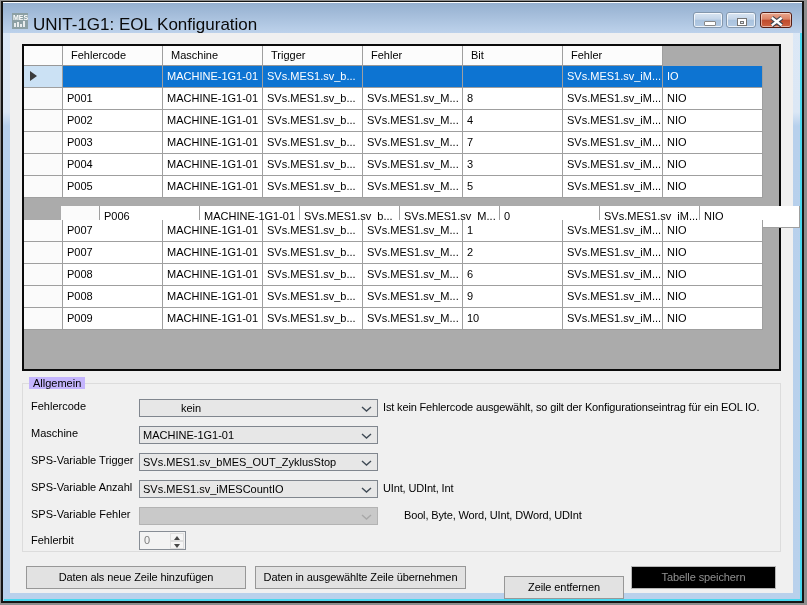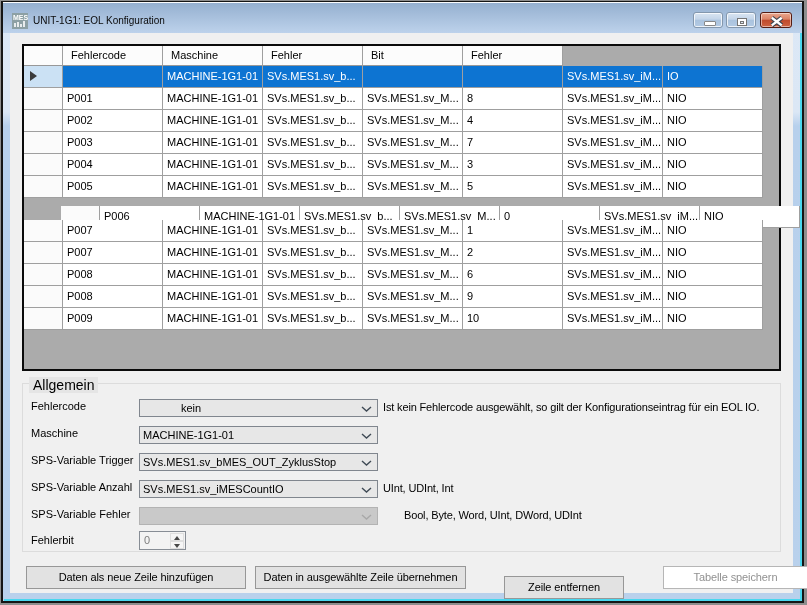--- a/index.html
+++ b/index.html
@@ -5,53 +5,53 @@
   html,body{margin:0;padding:0;}
   body{width:807px;height:605px;background:#8e8e8e;font-family:"Liberation Sans",sans-serif;position:relative;overflow:hidden;}
   .abs{position:absolute;}
   
   #blk{left:1px;top:1px;width:803px;height:602px;background:#151515;}
   #frame{left:3px;top:2px;width:799px;height:599px;background:linear-gradient(#dce8f6 0px,#dbe7f5 110px,#b7d0ec 124px,#b9d1ec 100%);}
   #topwhite{left:3px;top:2px;width:799px;height:1px;background:#fafcfe;}
   #titlebar{left:3px;top:3px;width:799px;height:30px;background:linear-gradient(#95b0d0,#bdd2eb);}
   #cyanB{left:4px;top:599px;width:798px;height:2px;background:#49d7ee;}
   #cyanR{left:800px;top:33px;width:2px;height:568px;background:#49d7ee;}
-  #title{left:33px;top:15px;font-size:10px;color:#0a0a0a;}
+  #title{left:33px;top:15px;font-size:17px;color:#0a0a0a;}
   #client{left:10px;top:33px;width:783px;height:560px;background:#f0f0f0;}
   
   .cbtn{top:12px;height:16px;border-radius:3px;box-sizing:border-box;}
   #btnmin{left:693px;width:30px;background:linear-gradient(#d9e5f2 0%,#c4d5e9 45%,#aac3de 50%,#b3cae4 100%);border:1px solid #8397ad;box-shadow:inset 0 0 0 1px rgba(255,255,255,.75);}
   #btnmax{left:726px;width:30px;background:linear-gradient(#d9e5f2 0%,#c4d5e9 45%,#aac3de 50%,#b3cae4 100%);border:1px solid #8397ad;box-shadow:inset 0 0 0 1px rgba(255,255,255,.75);}
   #btncls{left:760px;width:32px;background:linear-gradient(#eba78e 0%,#d98265 45%,#bf4a2c 50%,#ce6241 100%);border:1px solid #551c12;box-shadow:inset 0 0 0 1px rgba(255,255,255,.5);}
   
   #grid{left:22px;top:44px;width:759px;height:327px;border:2px solid #0a0a0a;background:#ababab;box-sizing:border-box;}
   .grow{position:absolute;left:0;display:flex;width:739px;height:22px;}
   .grow .c{box-sizing:border-box;border-right:1px solid #9f9f9f;border-bottom:1px solid #9f9f9f;background:#fff;font-size:11px;color:#000;line-height:21px;padding-left:4px;overflow:hidden;white-space:nowrap;}
   .grow .rh{width:39px;padding-left:0;background:#fbfbfb;position:relative;}
   .grow .w{width:100px;}
   #ghdr{top:0;height:20px;}
   #ghdr .c{background:#fcfcfc;border-bottom:1px solid #989898;line-height:19px;padding-left:8px;}
   .sel .c{background:#0d74d2;color:#fff;}
   .sel .rh{background:#cbe1f4;}
   .arrow{position:absolute;left:6px;top:5px;width:0;height:0;border-left:7px solid #3b3b3b;border-top:5px solid transparent;border-bottom:5px solid transparent;}
   
   #gbox{left:22px;top:383px;width:759px;height:169px;border:1px solid #dcdcdc;box-sizing:border-box;}
-  #gboxlbl{left:29px;top:377px;font-size:14px;background:#e5e5e5;padding:0 4px;color:#000;}
+  #gboxlbl{left:29px;top:377px;font-size:11px;background:#c4b5fd;padding:0 4px;color:#000;}
   .flabel{font-size:11px;color:#000;left:31px;}
   .combo{left:139px;width:239px;height:18px;border:1px solid #80868e;box-sizing:border-box;background:#e7e7e7;font-size:11px;line-height:16px;padding-left:3px;color:#000;white-space:nowrap;}
   .chev{position:absolute;right:5px;top:6px;}
   .dis{background:#c9c9c9;border:1px solid #b3b3b3;}
   .htext{font-size:11px;letter-spacing:-0.15px;color:#000;left:383px;white-space:nowrap;}
   
   #nud{left:139px;top:531px;width:47px;height:19px;border:1px solid #878d95;box-sizing:border-box;background:#f3f3f3;font-size:11px;line-height:17px;padding-left:4px;color:#7e7e7e;}
   .spin{position:absolute;right:1px;width:14px;height:8px;background:#f5f5f5;border:1px solid #dedede;box-sizing:border-box;}
   .tri{position:absolute;left:5px;width:0;height:0;}
   
   .btn{top:566px;height:23px;background:#e2e2e2;border:1px solid #979797;box-sizing:border-box;font-size:11px;letter-spacing:-0.1px;color:#000;text-align:center;line-height:21px;white-space:nowrap;}
-  .btn.off{background:#ffffff;border:1px solid #b6b6b6;color:#919191;margin-left:32px;}
+  .btn.off{background:#000000;border:1px solid #b6b6b6;color:#919191;}
 </style>
 </head>
 <body>
 <div class="abs" id="blk"></div>
 <div class="abs" id="frame"></div>
 <div class="abs" id="topwhite"></div>
 <div class="abs" id="titlebar"></div>
 <div class="abs" id="cyanB"></div>
 <div class="abs" id="cyanR"></div>
 <div class="abs" id="icon" style="left:12px;top:13px;width:16px;height:16px;">
@@ -78,20 +78,21 @@
       <path d="M10.8 4.8 L20.7 12.4 M20.7 4.8 L10.8 12.4" stroke="#3c4550" stroke-width="4.6" fill="none"></path>
       <path d="M10.8 4.8 L20.7 12.4 M20.7 4.8 L10.8 12.4" stroke="#fff" stroke-width="2.4" fill="none"></path>
     </svg>
   </div>
 <div class="abs" id="client"></div>
 <div class="abs" id="grid">
     <div class="grow" id="ghdr" style="top:0;height:20px;">
       <div class="c rh"></div>
       <div class="c w">Fehlercode</div>
       <div class="c w">Maschine</div>
+      <div class="c w">Trigger</div>
       <div class="c w">Fehler</div>
       <div class="c w">Bit</div>
       <div class="c w">Fehler</div>
     </div>
     <div class="grow sel" style="top:20px;">
       <div class="c rh">
         <div class="arrow"></div>
       </div>
       <div class="c w"></div>
       <div class="c w">MACHINE-1G1-01</div>

